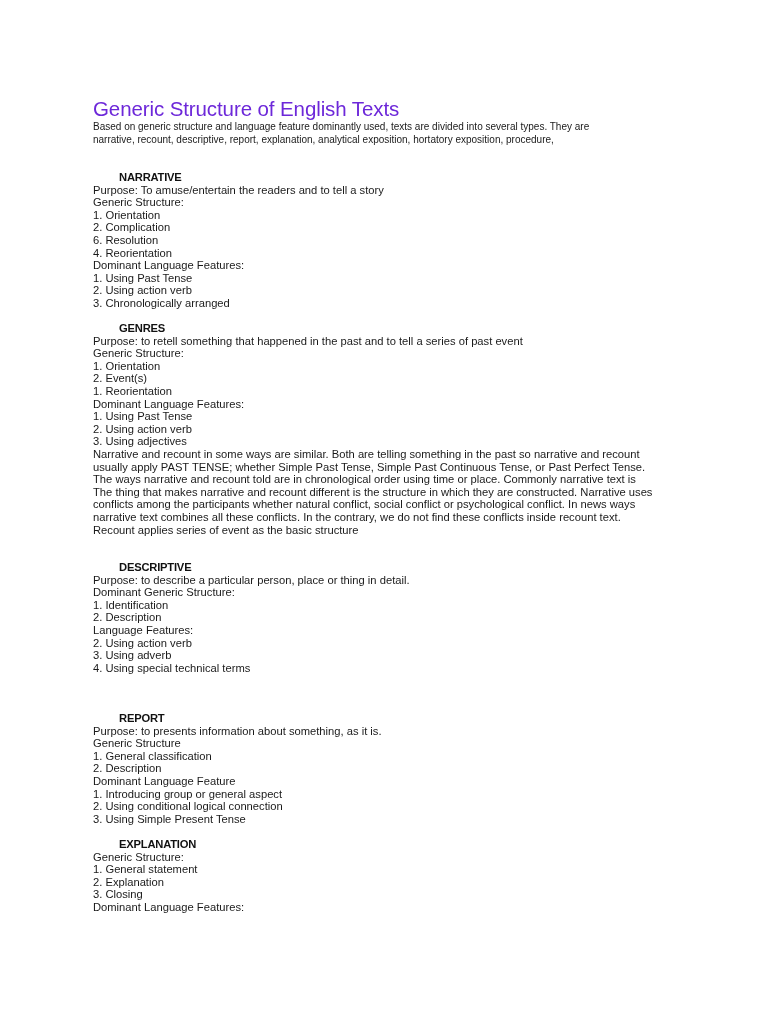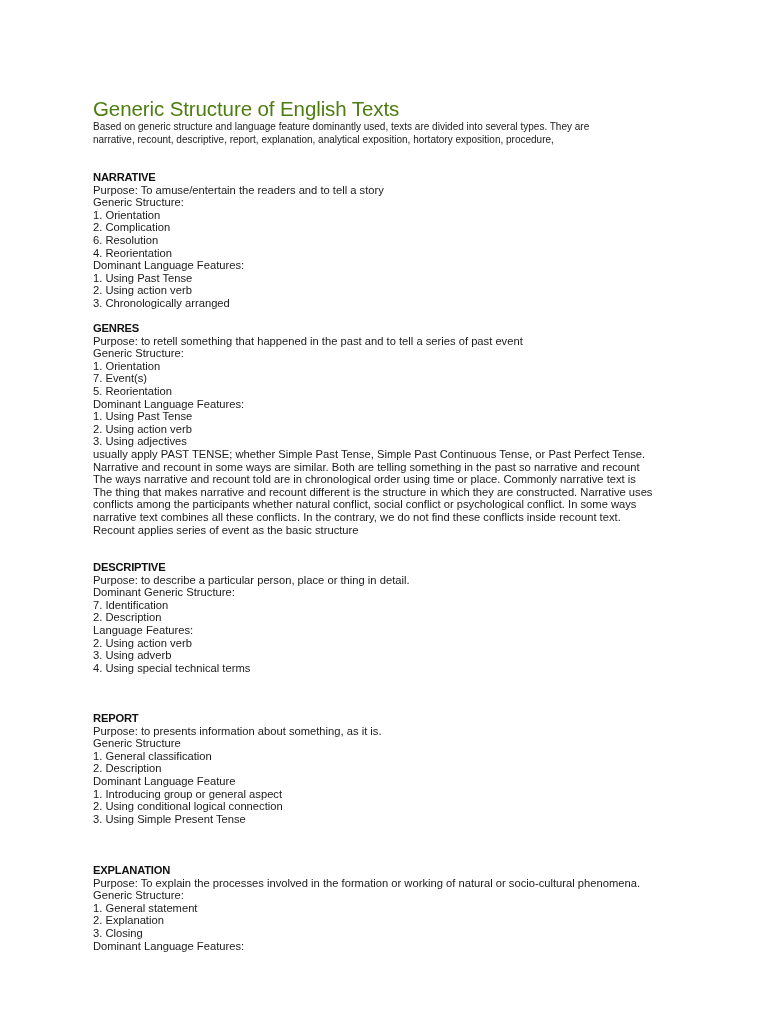--- a/index.html
+++ b/index.html
@@ -18,21 +18,21 @@
     .page {
       position: absolute;
       left: 93px;
       top: 97px;
       width: 600px;
     }
     .title {
       font-size: 20.5px;
       line-height: 24px;
       font-weight: normal;
-      color: #4d7c0f;
+      color: #6d28d9;
       margin: 0;
       letter-spacing: -0.1px;
     }
     .intro {
       font-size: 10px;
       line-height: 12.6px;
       margin: 0;
       color: #1a1a1a;
     }
     .section {
@@ -40,20 +40,21 @@
       left: 93px;
       width: 600px;
       font-size: 11.2px;
       line-height: 12.6px;
       color: #1a1a1a;
     }
     .section-heading {
       font-weight: bold;
       color: #111111;
       letter-spacing: -0.2px;
+      margin-left: 26px;
     }
     .line {
       display: block;
       white-space: nowrap;
     }
   </style>
 </head>
 <body>
 
 <div class="page">
@@ -76,60 +77,59 @@
   <span class="line">1. Using Past Tense</span>
   <span class="line">2. Using action verb</span>
   <span class="line">3. Chronologically arranged</span>
 </div>
 
 <div class="section" style="top:322px;">
   <span class="line section-heading">GENRES</span>
   <span class="line">Purpose: to retell something that happened in the past and to tell a series of past event</span>
   <span class="line">Generic Structure:</span>
   <span class="line">1. Orientation</span>
-  <span class="line">7. Event(s)</span>
-  <span class="line">5. Reorientation</span>
+  <span class="line">2. Event(s)</span>
+  <span class="line">1. Reorientation</span>
   <span class="line">Dominant Language Features:</span>
   <span class="line">1. Using Past Tense</span>
   <span class="line">2. Using action verb</span>
   <span class="line">3. Using adjectives</span>
+  <span class="line">Narrative and recount in some ways are similar. Both are telling something in the past so narrative and recount</span>
   <span class="line">usually apply PAST TENSE; whether Simple Past Tense, Simple Past Continuous Tense, or Past Perfect Tense.</span>
-  <span class="line">Narrative and recount in some ways are similar. Both are telling something in the past so narrative and recount</span>
   <span class="line">The ways narrative and recount told are in chronological order using time or place. Commonly narrative text is</span>
   <span class="line">The thing that makes narrative and recount different is the structure in which they are constructed. Narrative uses</span>
-  <span class="line">conflicts among the participants whether natural conflict, social conflict or psychological conflict. In some ways</span>
+  <span class="line">conflicts among the participants whether natural conflict, social conflict or psychological conflict. In news ways</span>
   <span class="line">narrative text combines all these conflicts. In the contrary, we do not find these conflicts inside recount text.</span>
   <span class="line">Recount applies series of event as the basic structure</span>
 </div>
 
 <div class="section" style="top:561px;">
   <span class="line section-heading">DESCRIPTIVE</span>
   <span class="line">Purpose: to describe a particular person, place or thing in detail.</span>
   <span class="line">Dominant Generic Structure:</span>
-  <span class="line">7. Identification</span>
+  <span class="line">1. Identification</span>
   <span class="line">2. Description</span>
   <span class="line">Language Features:</span>
   <span class="line">2. Using action verb</span>
   <span class="line">3. Using adverb</span>
   <span class="line">4. Using special technical terms</span>
 </div>
 
 <div class="section" style="top:712px;">
   <span class="line section-heading">REPORT</span>
   <span class="line">Purpose: to presents information about something, as it is.</span>
   <span class="line">Generic Structure</span>
   <span class="line">1. General classification</span>
   <span class="line">2. Description</span>
   <span class="line">Dominant Language Feature</span>
   <span class="line">1. Introducing group or general aspect</span>
   <span class="line">2. Using conditional logical connection</span>
   <span class="line">3. Using Simple Present Tense</span>
 </div>
 
-<div class="section" style="top:864px;">
+<div class="section" style="top:838px;">
   <span class="line section-heading">EXPLANATION</span>
-  <span class="line">Purpose: To explain the processes involved in the formation or working of natural or socio-cultural phenomena.</span>
   <span class="line">Generic Structure:</span>
   <span class="line">1. General statement</span>
   <span class="line">2. Explanation</span>
   <span class="line">3. Closing</span>
   <span class="line">Dominant Language Features:</span>
 </div>
 
 </body></html>

